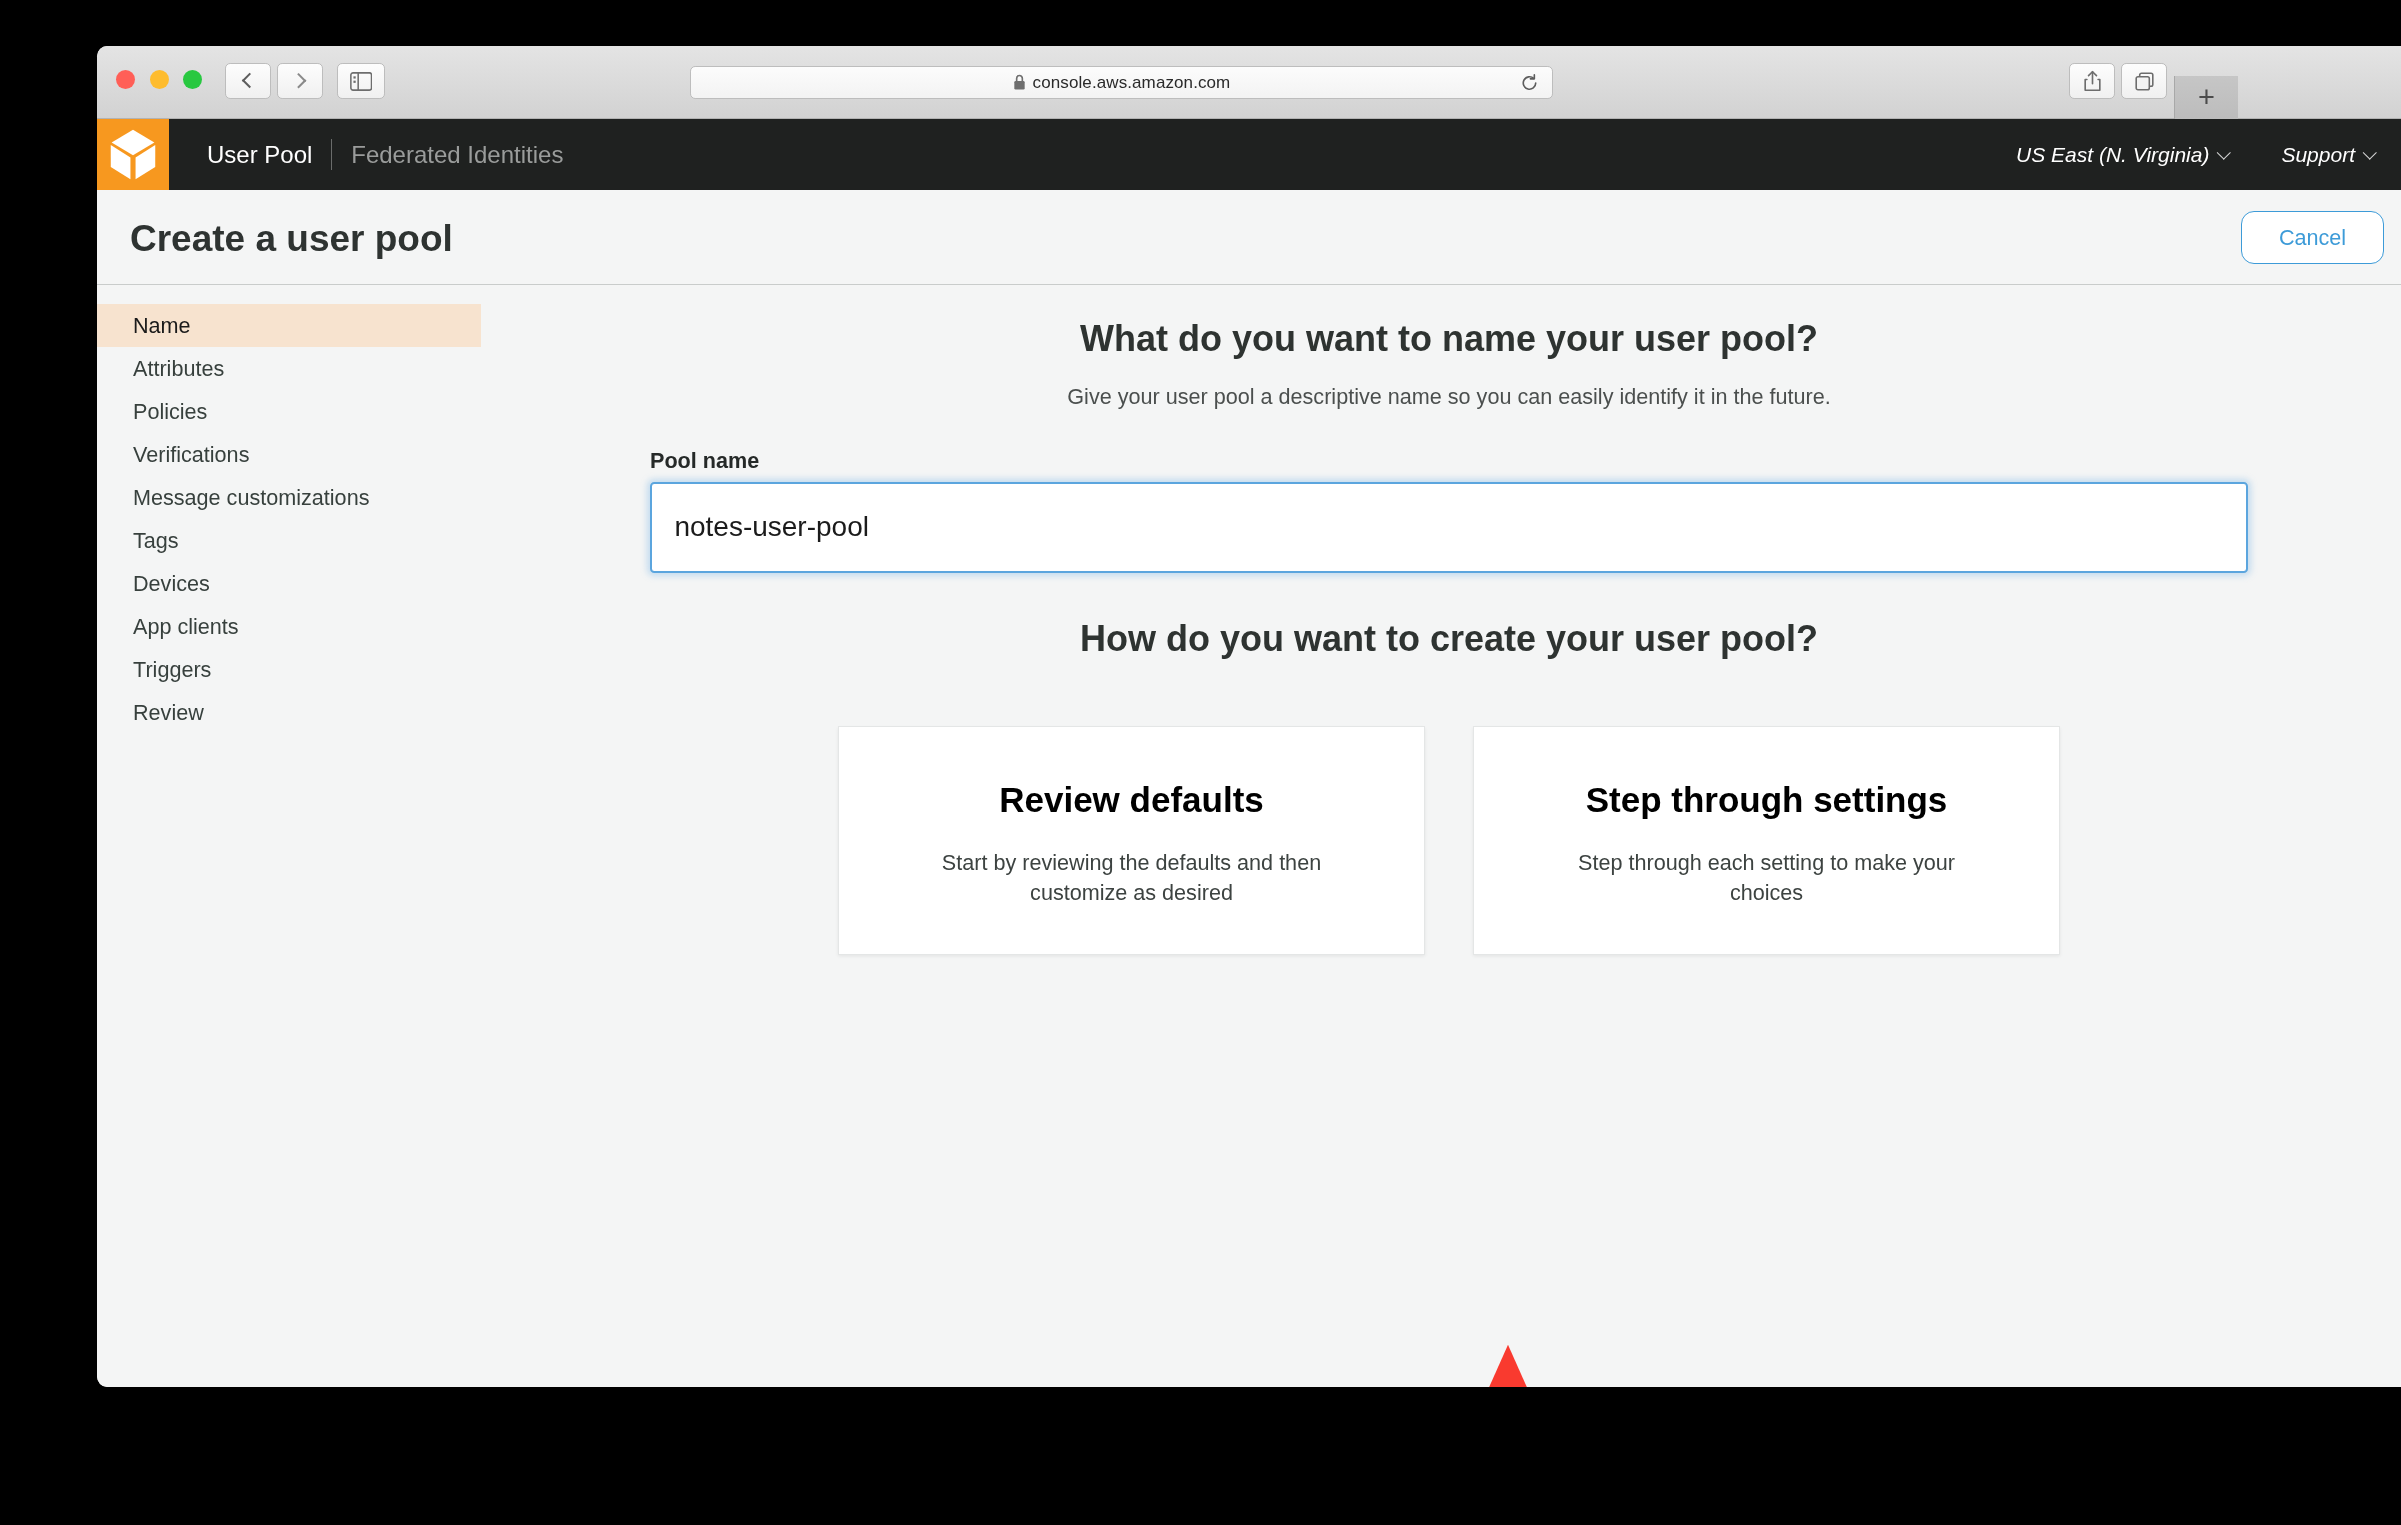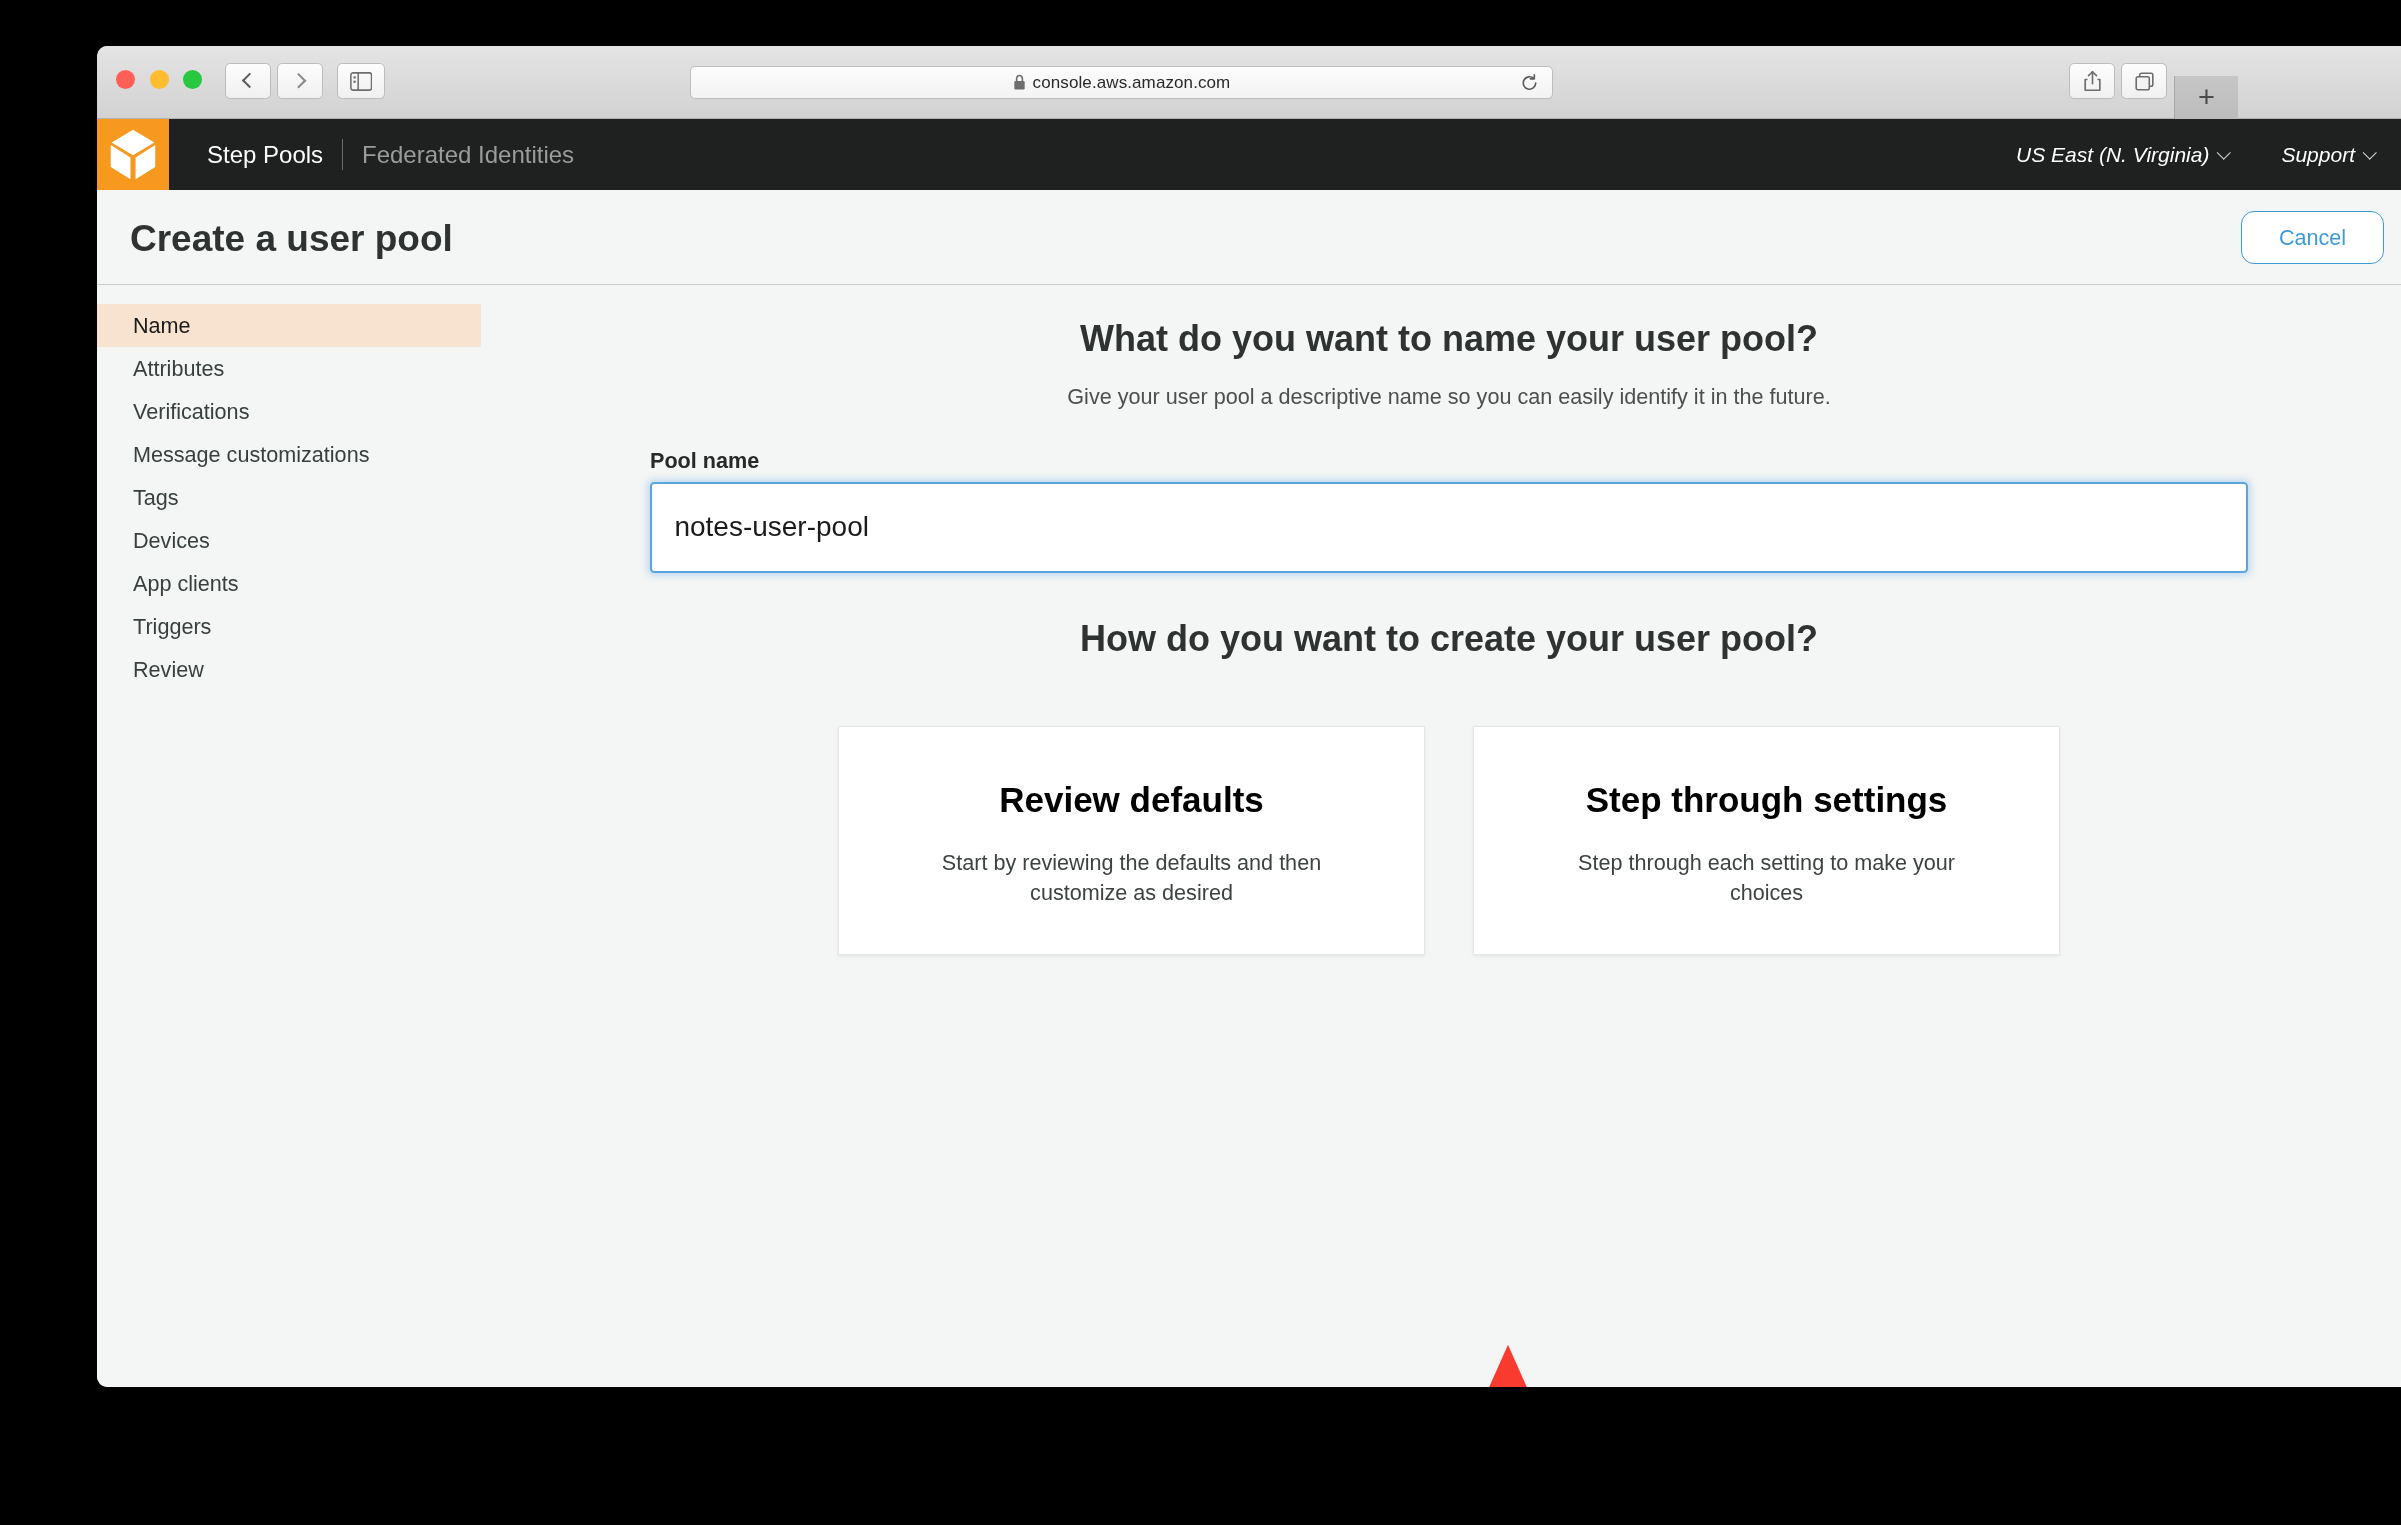--- a/index.html
+++ b/index.html
@@ -384,21 +384,21 @@
 
   <div id="aws-nav">
     <div id="cognito-logo">
       <svg width="48" height="53" viewBox="0 0 56 62">
         <polygon points="28,2 53,17 28,32 3,17" fill="#ffffff"></polygon>
         <polygon points="2,20 25,34.5 25,60 2,45.5" fill="#ffffff"></polygon>
         <polygon points="54,20 31,34.5 31,60 54,45.5" fill="#ffffff"></polygon>
       </svg>
     </div>
     <div id="nav-links">
-      <span id="nav-user-pools">Step Pools</span>
+      <span id="nav-user-pools">User Pool</span>
       <span class="nav-sep"></span>
       <span id="nav-federated-identities">Federated Identities</span>
     </div>
     <div id="nav-right">
       <span class="nav-right-item">
         <span>US East (N. Virginia)</span>
         <span class="caret-down"></span>
       </span>
       <span class="nav-right-item">
         <span>Support</span>
@@ -417,20 +417,23 @@
   <div id="content-area">
 
     <div id="sidebar">
       <div class="sidebar-item active">
         <span>Name</span>
       </div>
       <div class="sidebar-item">
         <span>Attributes</span>
       </div>
       <div class="sidebar-item">
+        <span>Policies</span>
+      </div>
+      <div class="sidebar-item">
         <span>Verifications</span>
       </div>
       <div class="sidebar-item">
         <span>Message customizations</span>
       </div>
       <div class="sidebar-item">
         <span>Tags</span>
       </div>
       <div class="sidebar-item">
         <span>Devices</span>

